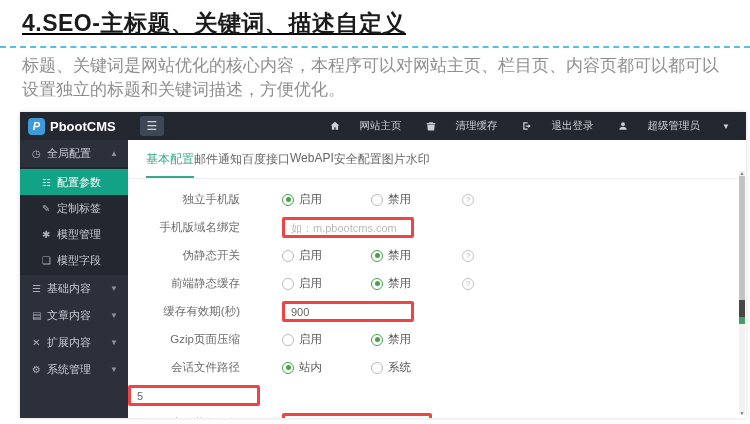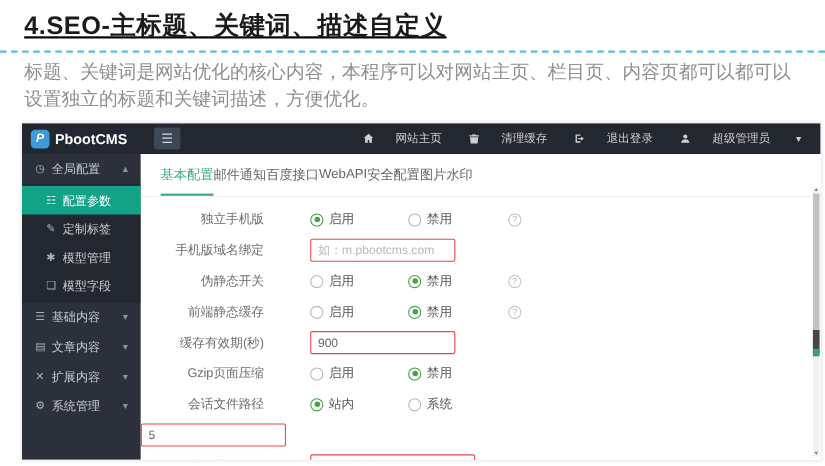--- a/index.html
+++ b/index.html
@@ -54,21 +54,21 @@
   .flabel { width:112px; flex:none; text-align:right; margin-right:9px;
             font-size:11.5px; color:#6d6d6d; }
   .radio { display:inline-flex; align-items:center; margin-right:16px; font-size:11.5px; color:#555; cursor:pointer; }
   .radio i { width:12px; height:12px; border:1px solid #b9b9b9; border-radius:50%;
              margin-right:5px; position:relative; background:#fff; }
   .radio.checked i { border-color:#45a345; }
   .radio.checked i::after { content:""; position:absolute; left:2.5px; top:2.5px; right:2.5px; bottom:2.5px;
                             background:#45a345; border-radius:50%; }
   .help { width:12px; height:12px; border:1px solid #c4c4c4; border-radius:50%;
           color:#b3b3b3; font-size:8px; line-height:10px; text-align:center; margin-left:2px; }
-  .finput { width:132px; height:21px; border:1px solid #ef4444; border-radius:2px;
+  .finput { width:132px; height:21px; border:3px solid #ef4444; border-radius:2px;
             font-size:11px; color:#666; padding:0 6px; outline:none;
             font-family:"Liberation Sans","DejaVu Sans",sans-serif; }
   .finput::placeholder { color:#b9b9b9; }
 
   
   .sb { position:absolute; right:1px; top:31px; bottom:3px; width:6px; background:#f2f2f2; }
   .sb-up, .sb-dn { position:absolute; left:0; width:6px; font-size:5px; color:#777; text-align:center; }
   .sb-up { top:-1px; } .sb-dn { bottom:-1px; }
   .sb-thumb { position:absolute; left:0; top:5px; width:6px; height:56%; background:#c2c2c2; }
   .sb-dark  { position:absolute; left:0; top:53%; width:6px; height:22px; background:#474747; }

